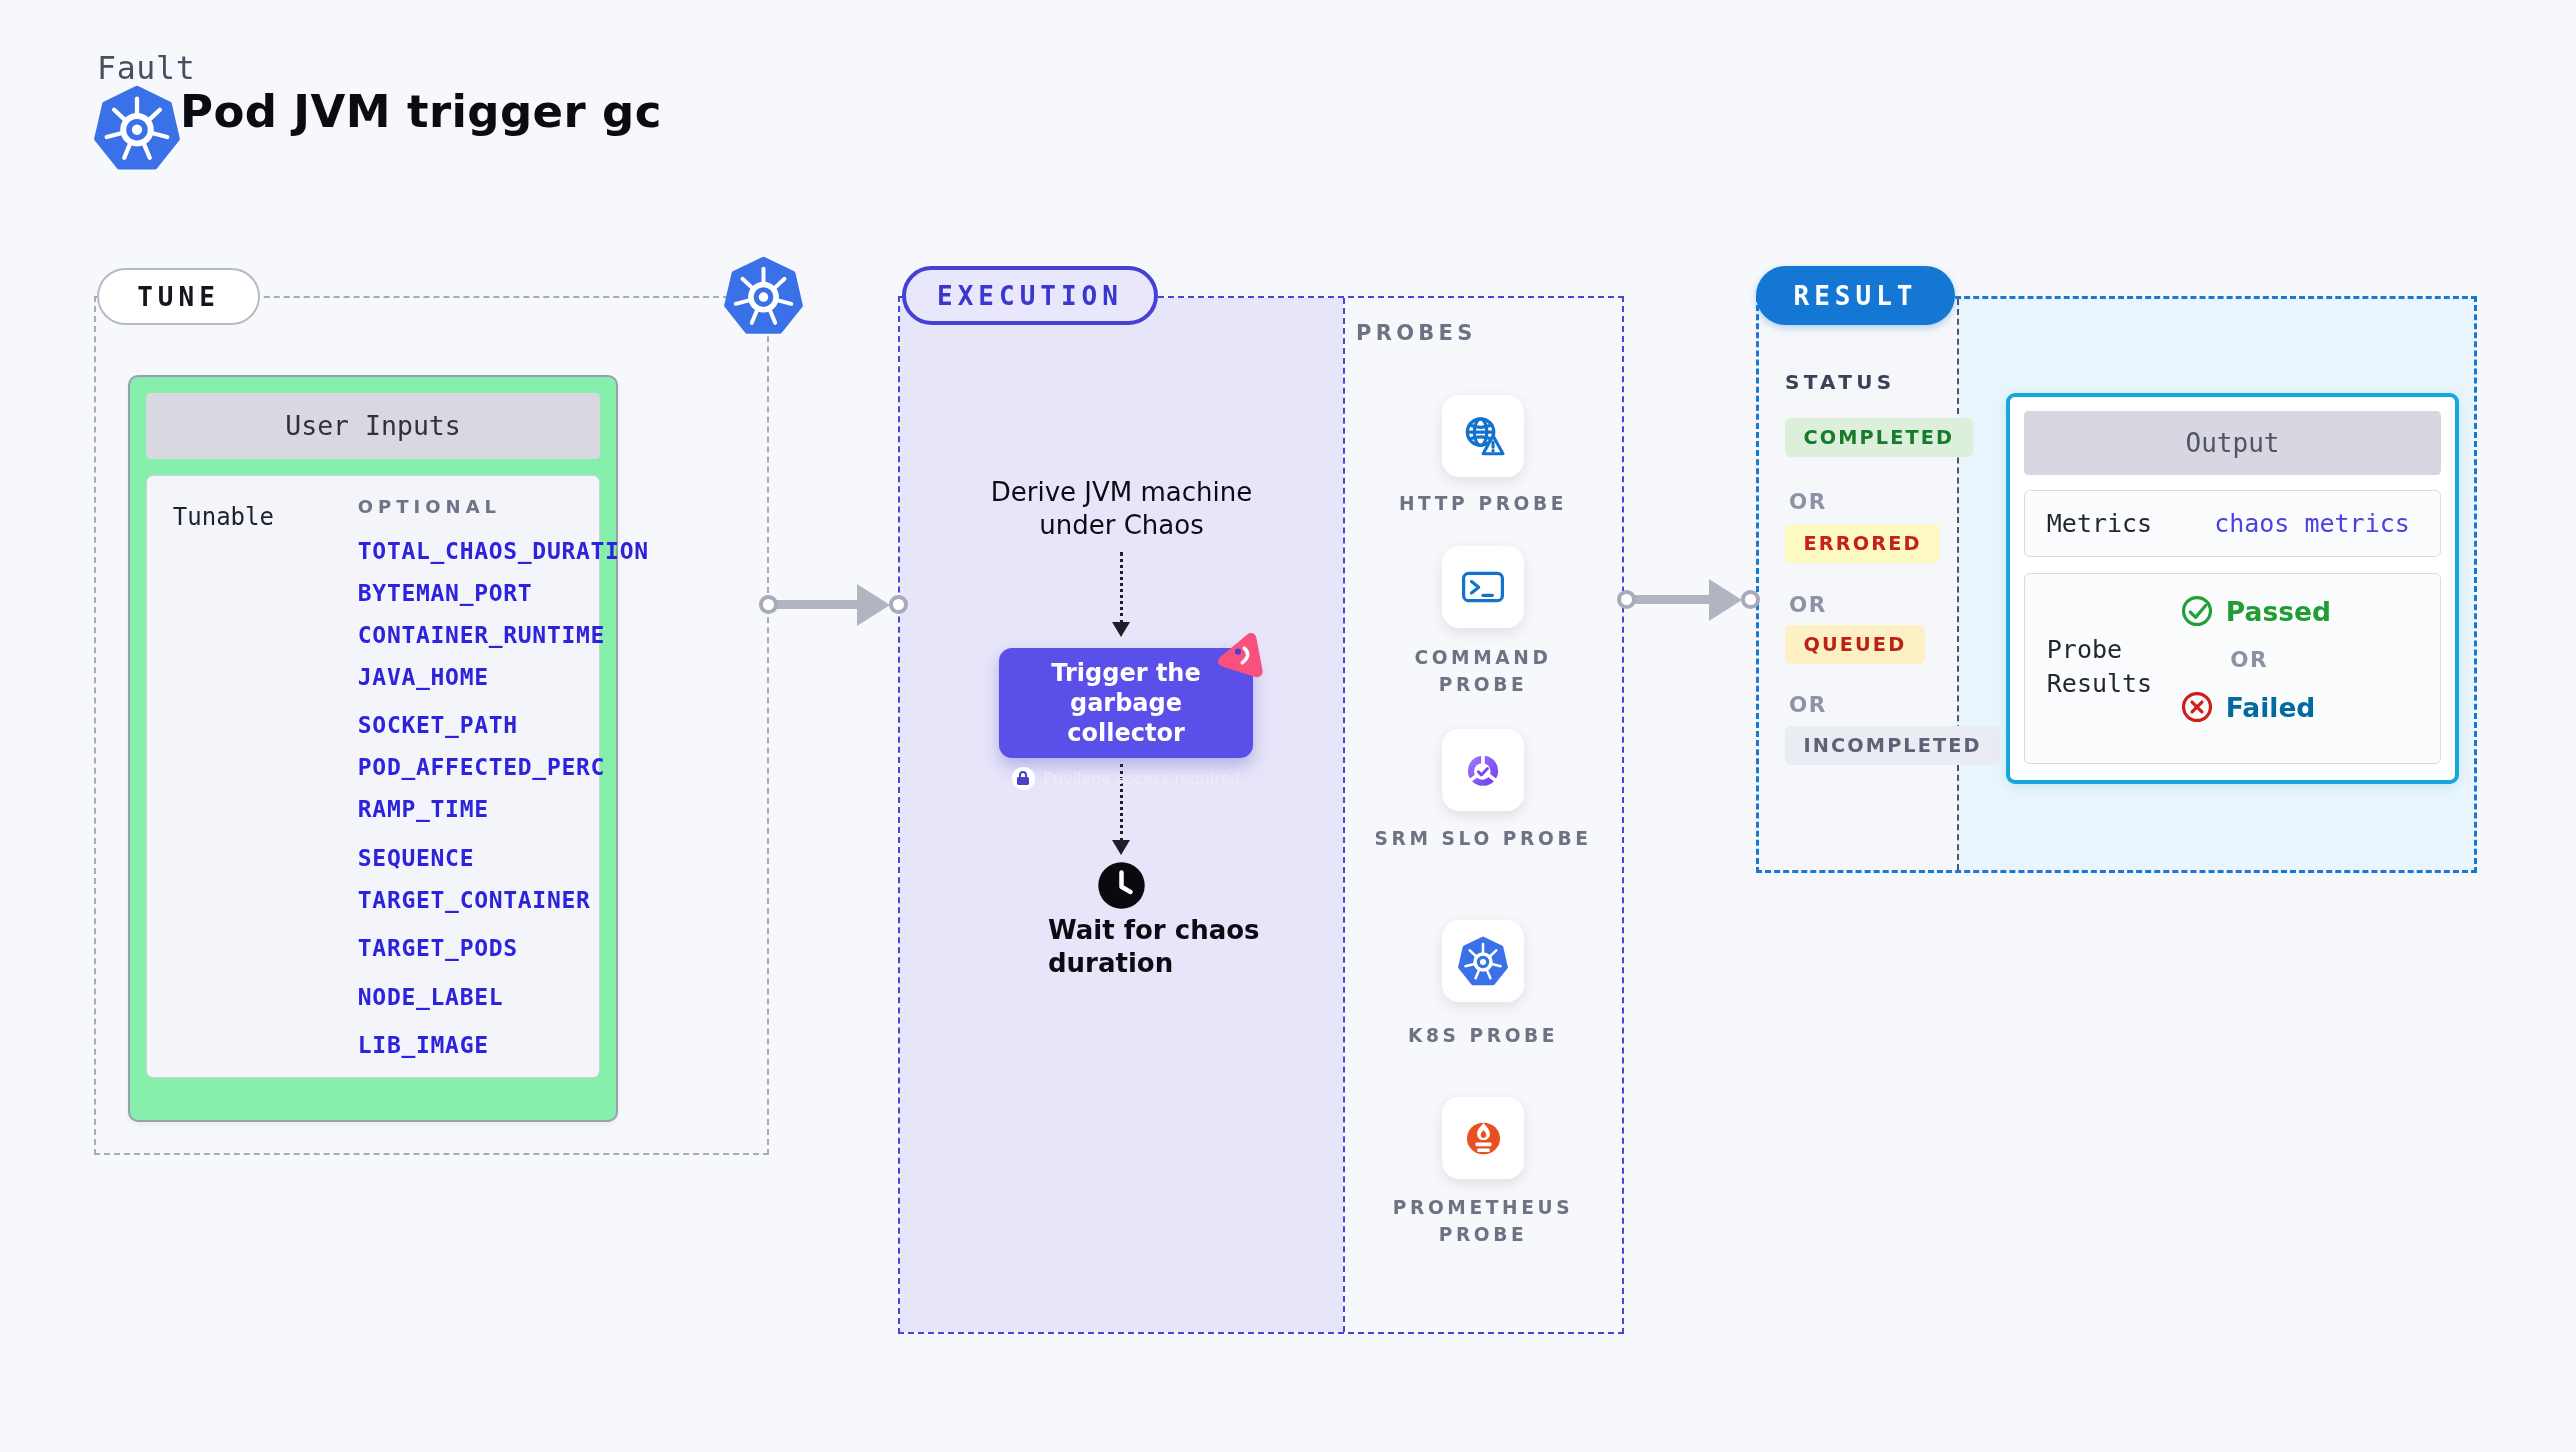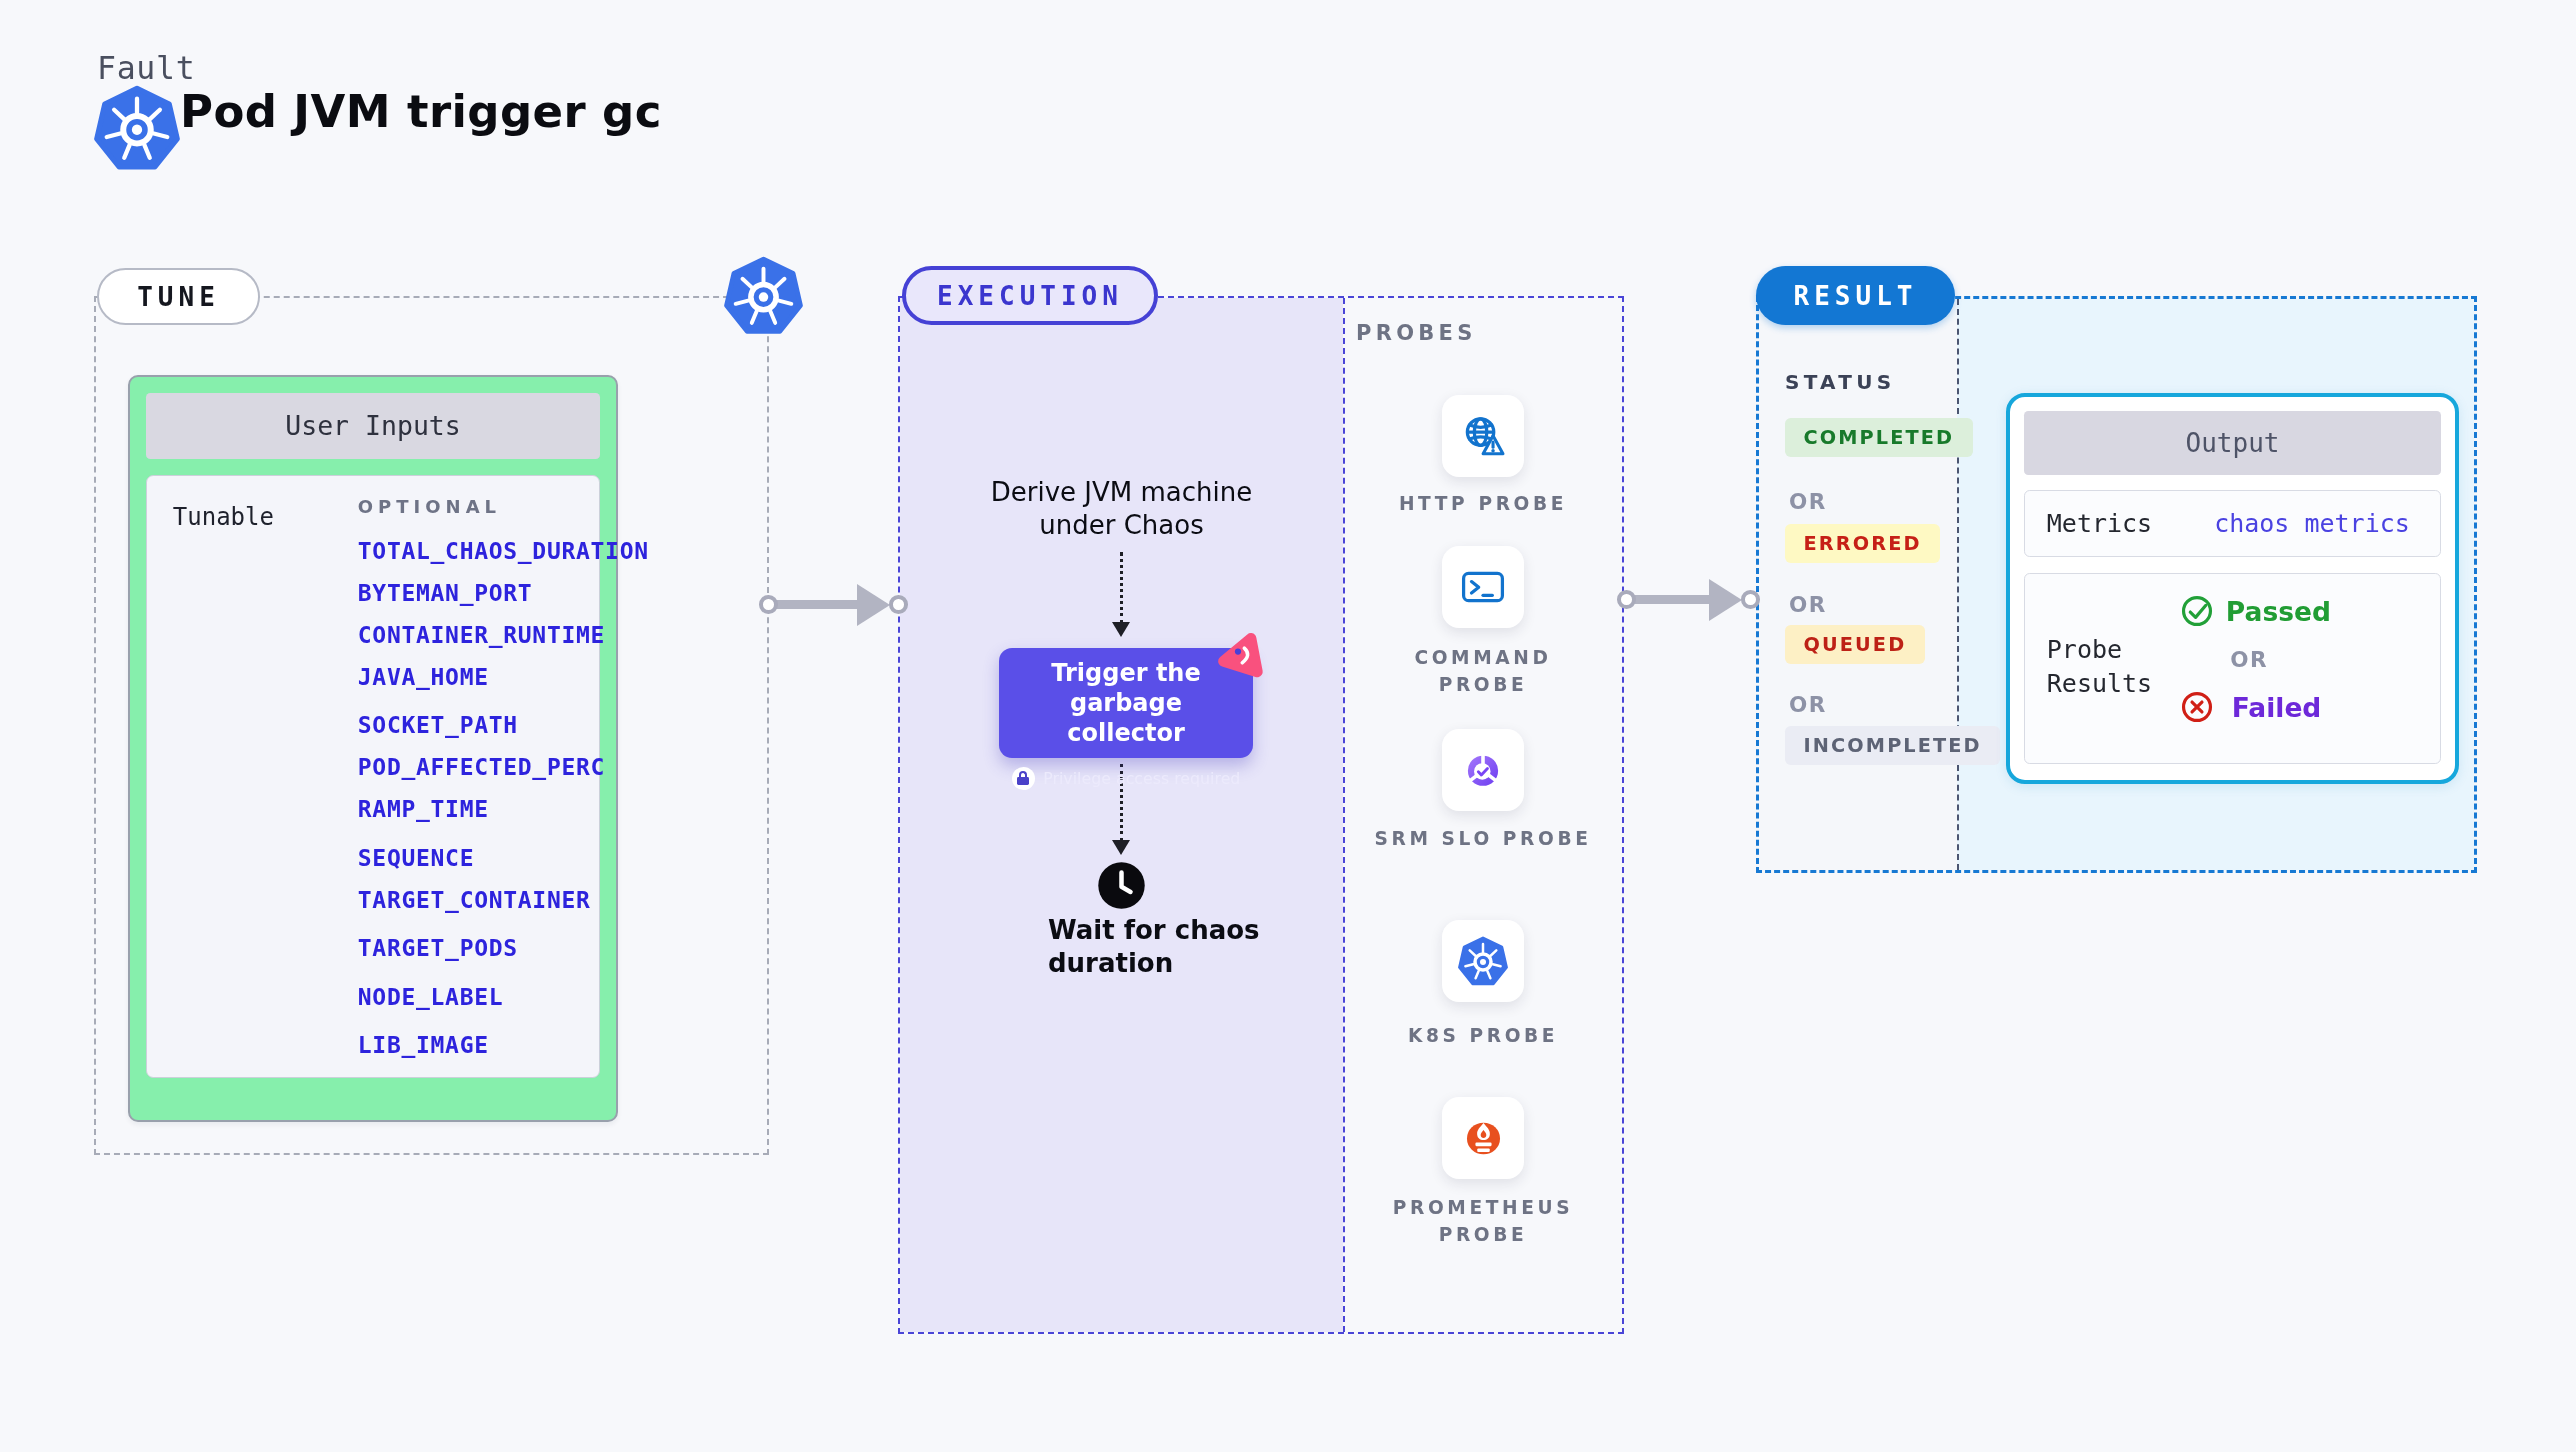--- a/index.html
+++ b/index.html
@@ -71,35 +71,35 @@
   .result-pill { left:1756px; top:266px; width:199px; height:59px; background:#1377d3; color:#ffffff; z-index:5; box-shadow:0 2.9px 7.2px rgba(19,119,211,.3); }
 
   .status-label { left:1785px; top:370px; font-size:20px; font-weight:bold; color:#3b4256; letter-spacing:4.3px; z-index:2; }
   .status-badge { left:1785px; display:inline-block; padding:7.9px 18.6px; border-radius:5.7px; font-size:19.3px; font-weight:bold; letter-spacing:2.1px; z-index:2; }
   .badge-completed { background:#dcefdb; color:#187a2b; }
   .badge-errored { background:#fef9c3; color:#c62017; }
   .badge-queued { background:#fdf0c5; color:#bd2116; }
   .badge-incompleted { background:#eaecf4; color:#5d6375; }
   .status-or { left:1789px; font-size:21.5px; font-weight:600; color:#8d92a6; letter-spacing:1.4px; z-index:2; }
 
-  .output-box { left:2006px; top:393px; width:453px; height:391px; background:#ffffff; border:4.3px solid #16a7dc; border-radius:19px;
+  .output-box { left:2006px; top:393px; width:453px; height:391px; background:#ffffff; border:4.3px solid #16a7dc; border-radius:9px;
                 box-shadow:0 2.9px 11.5px rgba(20,120,180,.12); z-index:2; }
   .output-header { position:absolute; left:14.3px; right:14.3px; top:14.3px; height:64px; background:#d8d7e1; border-radius:4.3px;
                    display:flex; align-items:center; justify-content:center; font-size:26px; color:#4e5367; }
   .output-row { position:absolute; left:14.3px; right:14.3px; border:1.4px solid #d8dbe4; border-radius:5.7px; background:#fbfcfe; }
   .metrics-row { top:93px; height:67px; display:flex; align-items:center; }
   .metrics-label { font-size:25px; color:#24272f; padding-left:21.5px; }
   .metrics-value { font-size:25px; color:#4a42e1; margin-left:62px; }
   .pr-row { top:176px; bottom:15.8px; }
   .pr-label { position:absolute; left:21.5px; top:23px; width:150px; font-size:25px; color:#24272f; line-height:34px;margin-top:36px; }
   .pr-col { position:absolute; left:155px; top:20px; }
   .pr-result { display:flex; align-items:center; gap:11.5px; }
   .pr-result-text { font-size:26.5px; font-weight:bold; }
   .passed-text { color:#219d34; }
-  .failed-text { color:#6d28d9;margin-left:6px; }
+  .failed-text { color:#0369a1; }
   .pr-or { margin:18.6px 0 18.6px 50px; font-size:21.5px; font-weight:600; color:#8d92a6; letter-spacing:1.4px; }
 </style>
 </head>
 <body>
 
 <svg width="0" height="0" style="position:absolute">
   <defs>
     <g id="k8s-logo">
       <polygon points="50,4 87.5,22.1 96.8,62.7 70.8,95.3 29.2,95.3 3.2,62.7 12.5,22.1" fill="#3a71e8" stroke="#3a71e8" stroke-width="6" stroke-linejoin="round"></polygon>
       <circle cx="50" cy="52" r="16" fill="none" stroke="#ffffff" stroke-width="7"></circle>

